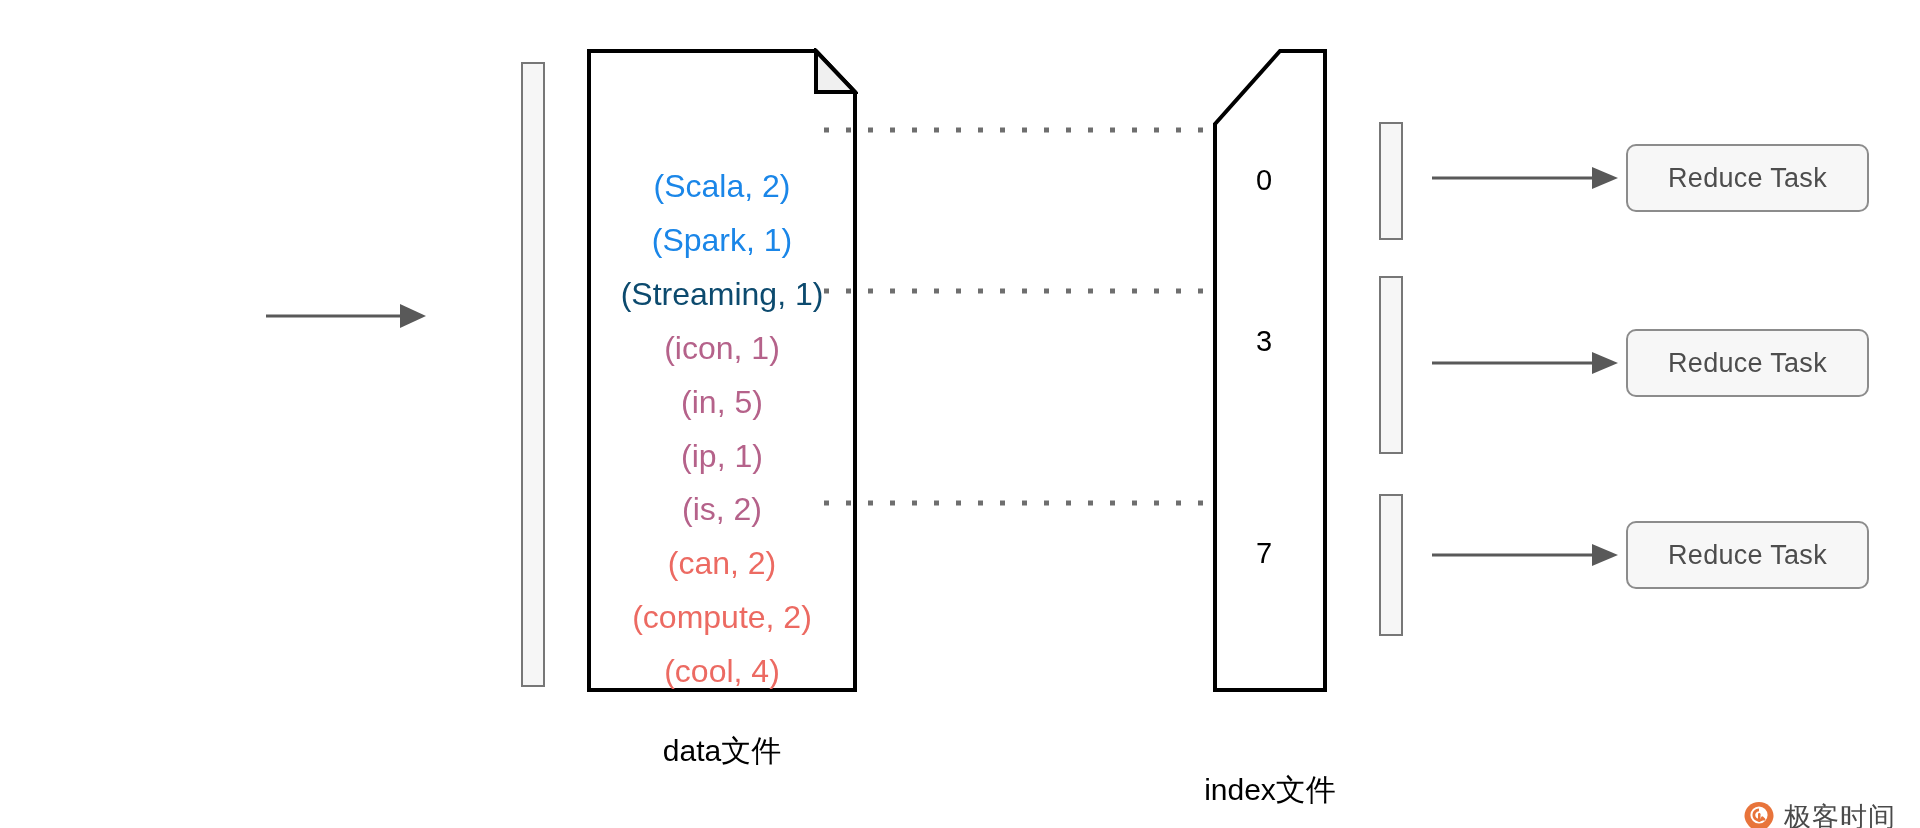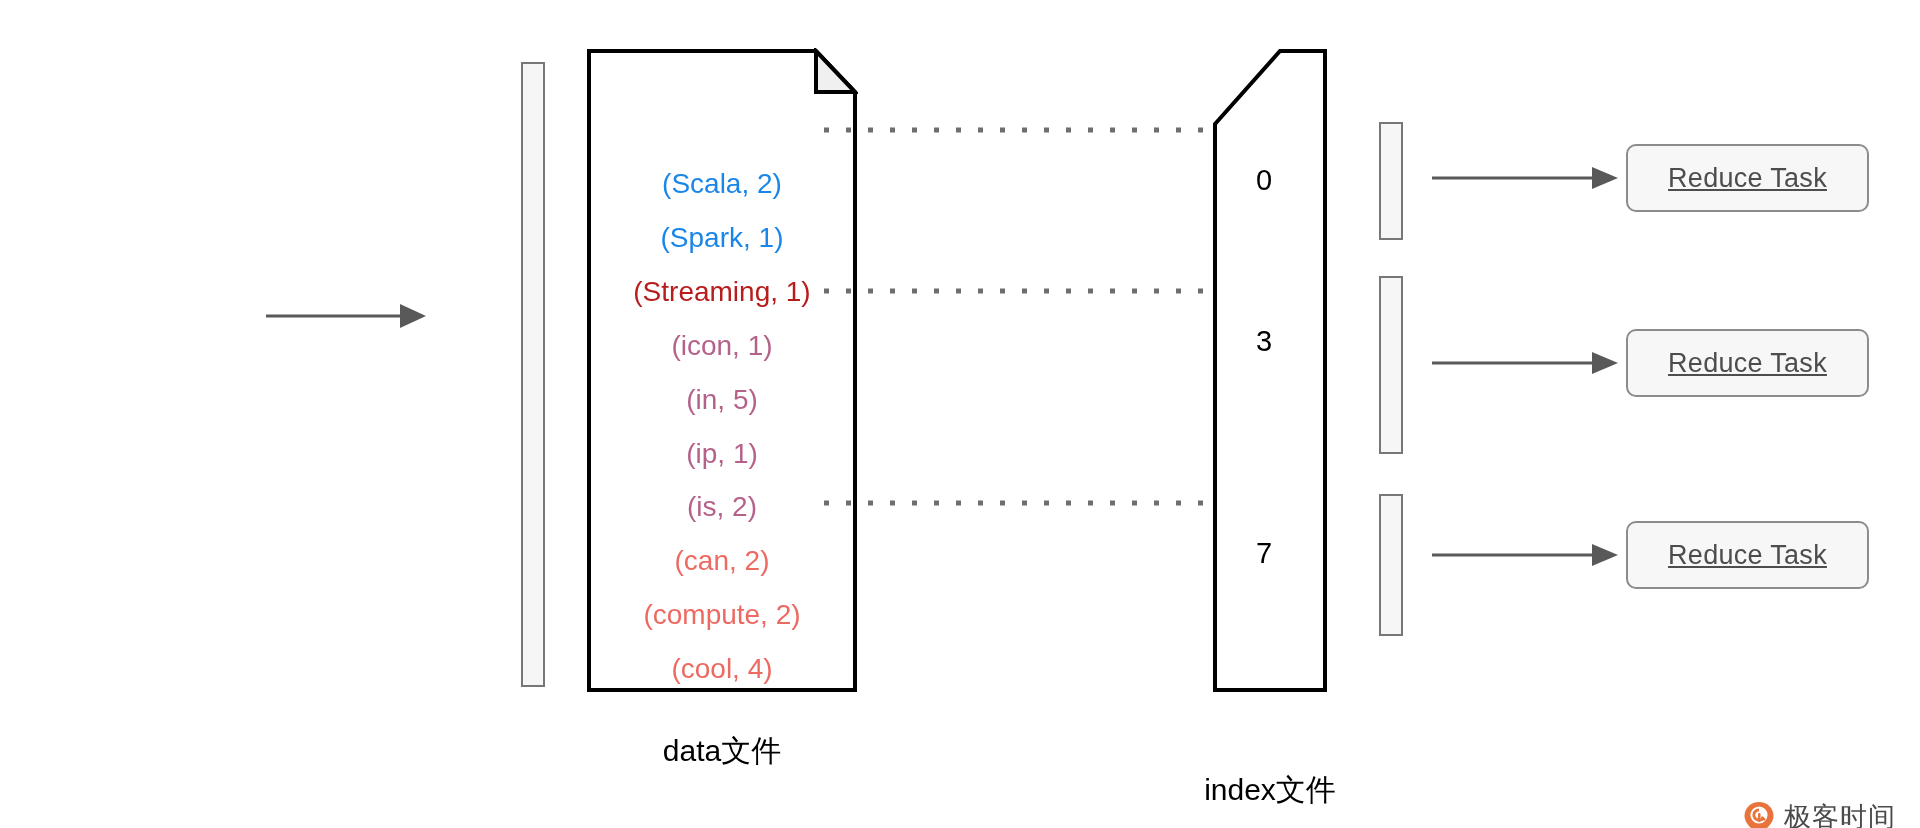--- a/index.html
+++ b/index.html
@@ -26,21 +26,20 @@
     background: #f7f7f7;
     border: 2px solid #8c8c8c;
     border-radius: 10px;
     display: flex;
     align-items: center;
     justify-content: center;
     color: #4d4d4d;
     font-size: 27px;
     letter-spacing: 0.3px;
     white-space: nowrap;
-    text-decoration: underline;
   }
 
   
   .vbar {
     position: absolute;
     box-sizing: border-box;
     background: #f6f6f6;
     border: 2px solid #777777;
   }
 
@@ -56,21 +55,21 @@
     text-align: center;
     font-size: 28px;
     line-height: 1;
     pointer-events: none;
   }
   .kv {
     position: absolute;
     width: 100%;
     text-align: center;
     white-space: nowrap;
-    font-size: 28px;
+    font-size: 32px;
   }
   .kv.blue   { color: #1a86e8; }
   .kv.purple { color: #b5628a; }
   .kv.red    { color: #ec6a62; }
 
   .idx-num {
     position: absolute;
     color: #000000;
     font-size: 29px;
     white-space: nowrap;
@@ -116,21 +115,21 @@
 
   <div class="file-wrap" style="left:586px; top:48px; width:272px; height:645px;">
     <svg width="272" height="645" viewBox="0 0 272 645">
       <path d="M3,3 L230,3 L269,44 L269,642 L3,642 Z" fill="#ffffff" stroke="#000000" stroke-width="4" stroke-linejoin="miter"></path>
       <path d="M230,3 L230,44 L269,44 Z" fill="#f0f0f0" stroke="#000000" stroke-width="4" stroke-linejoin="miter"></path>
     </svg>
 
     <div class="kv-list">
       <div class="kv blue" style="top: 122px; color: rgb(26, 134, 232);">(Scala,  2)</div>
       <div class="kv blue" style="top: 176px; color: rgb(26, 134, 232);">(Spark,  1)</div>
-      <div class="kv blue" style="top: 230px; color: #b91c1c;">(Streaming,  1)</div>
+      <div class="kv blue" style="top: 230px; color: #0c4a6e;">(Streaming,  1)</div>
       <div class="kv purple" style="top: 284px; color: rgb(181, 98, 138);">(icon,  1)</div>
       <div class="kv purple" style="top: 338px; color: rgb(181, 98, 138);">(in,  5)</div>
       <div class="kv purple" style="top: 392px; color: rgb(181, 98, 138);">(ip,  1)</div>
       <div class="kv purple" style="top: 445px; color: rgb(181, 98, 138);">(is,  2)</div>
       <div class="kv red" style="top: 499px; color: rgb(236, 106, 98);">(can,  2)</div>
       <div class="kv red" style="top: 553px; color: rgb(236, 106, 98);">(compute,  2)</div>
       <div class="kv red" style="top: 607px; color: rgb(236, 106, 98);">(cool,  4)</div>
     </div>
   </div>
 

